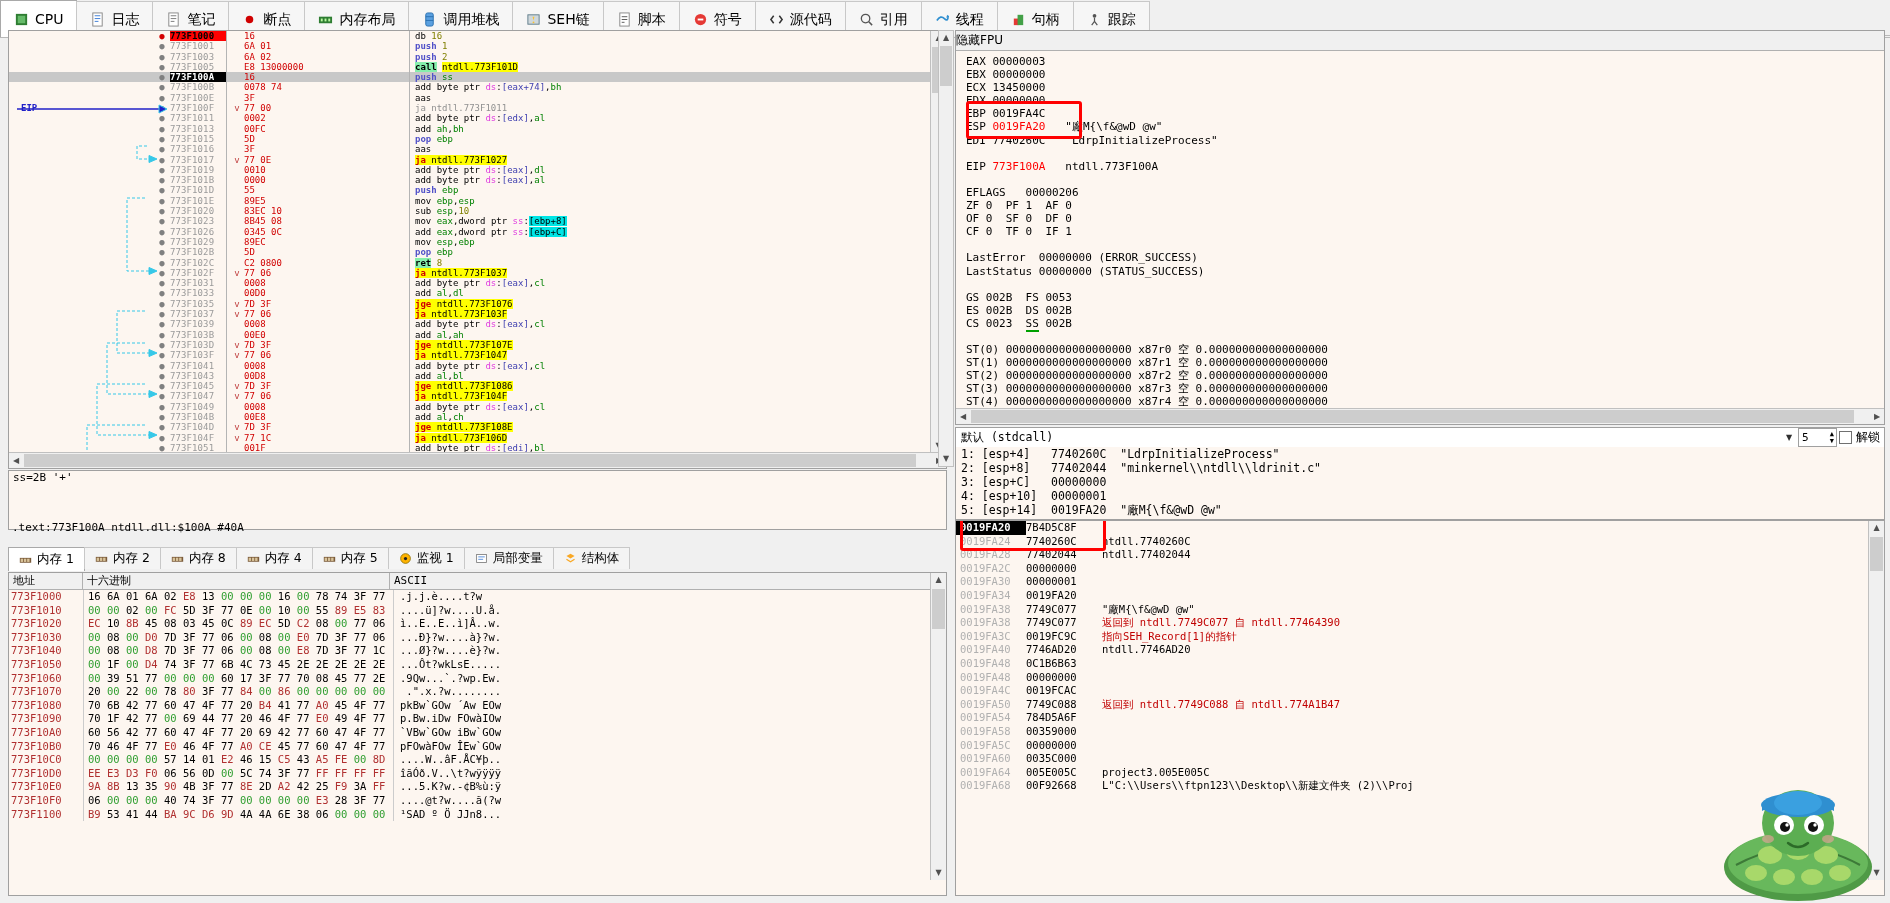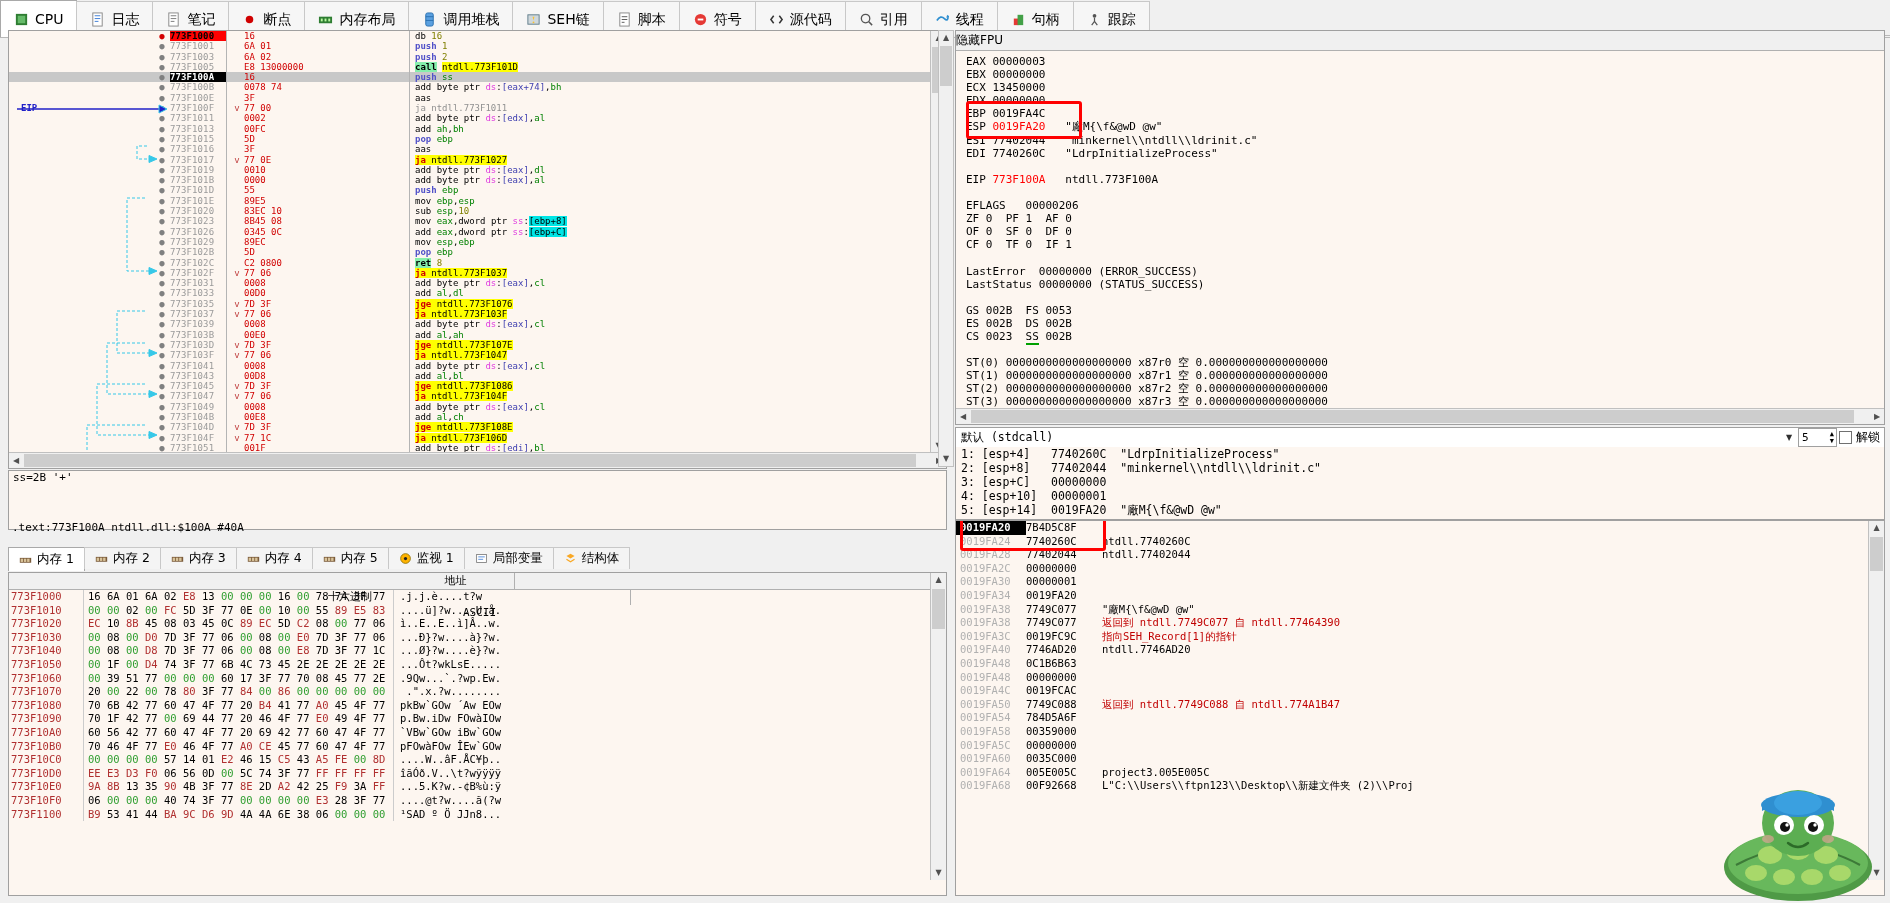--- a/index.html
+++ b/index.html
@@ -72,21 +72,21 @@
   
   .btabs{position:absolute;height:24px;display:flex;align-items:flex-start;}
   .btab{height:21px;display:flex;align-items:center;gap:5px;padding:0 10px;
     border:1px solid #c8c8c8;border-bottom:none;background:#f4f4f4;font-size:12.5px;
     white-space:nowrap;margin-right:-1px;}
   .btab.active{background:#fff;border-color:#a9a9a9;height:23px;}
 
   
   #dump{left:8px;top:572px;width:937px;height:322px;background:#fdf6f0;border:1px solid #a0a0a0;}
   .dhdr{height:16px;display:flex;font-family:"DejaVu Sans Mono","Liberation Mono",monospace;font-size:11px;
-    background:#f0f0f0;border-bottom:1px solid #b0b0b0;align-items:center;flex-direction:column;}
+    background:#f0f0f0;border-bottom:1px solid #b0b0b0;align-items:center;}
   .dhdr div{border-right:1px solid #b0b0b0;height:16px;line-height:16px;padding-left:4px;box-sizing:border-box;}
   .hrow{height:13.6px;line-height:13.6px;display:flex;font-family:"DejaVu Sans Mono","Liberation Mono",monospace;font-size:10.5px;white-space:pre;}
   .h-addr{width:72px;flex:none;color:#b03030;padding-left:2px;}
   .h-hex{width:305px;flex:none;padding-left:4px;border-left:1px solid #ccc;}
   .h-asc{flex:1;padding-left:6px;border-left:1px solid #ccc;}
   .hx-g{color:#2f9e2f;}
   .hx-r{color:#b03030;}
   .hx-k{color:#000;}
 
   
@@ -375,21 +375,21 @@
       </div>
       <div class="btab">
         <span class="ticon" style="width: 13px; height: 13px;">
           <svg viewBox="0 0 16 16" width="13" height="13">
             <rect x="1" y="6" width="14" height="6" fill="#7b5b3a"></rect>
             <rect x="2" y="7" width="3" height="4" fill="#d8c39a"></rect>
             <rect x="6" y="7" width="3" height="4" fill="#d8c39a"></rect>
             <rect x="10" y="7" width="3" height="4" fill="#d8c39a"></rect>
           </svg>
         </span>
-        <span>内存 3</span>
+        <span>内存 8</span>
       </div>
       <div class="btab">
         <span class="ticon" style="width: 13px; height: 13px;">
           <svg viewBox="0 0 16 16" width="13" height="13">
             <rect x="1" y="6" width="14" height="6" fill="#7b5b3a"></rect>
             <rect x="2" y="7" width="3" height="4" fill="#d8c39a"></rect>
             <rect x="6" y="7" width="3" height="4" fill="#d8c39a"></rect>
             <rect x="10" y="7" width="3" height="4" fill="#d8c39a"></rect>
           </svg>
         </span>
@@ -469,21 +469,20 @@
 
   <div id="regs" class="panel">
     <div class="rhdr">隐藏FPU</div>
     <div id="reglines" style="padding-top:4px">
         <div class="rline"><span class="rname">EAX </span><span class="rval">00000003</span></div>
         <div class="rline"><span class="rname">EBX </span><span class="rval">00000000</span></div>
         <div class="rline"><span class="rname">ECX </span><span class="rval">13450000</span></div>
         <div class="rline"><span class="rname">EDX </span><span class="rval">00000000</span></div>
         <div class="rline"><span class="rname">EBP </span><span class="rval">0019FA4C</span></div>
         <div class="rline"><span class="rname">ESP </span><span class="rval mod">0019FA20</span>   <span class="rcmt">"廠M{\f&amp;@wD @w"</span></div>
-        <div class="rline"><span class="rname">ESI </span><span class="rval">77402044</span>   <span class="rcmt">"minkernel\\ntdll\\ldrinit.c"</span></div>
         <div class="rline"><span class="rname">EDI </span><span class="rval">7740260C</span>   <span class="rcmt">"LdrpInitializeProcess"</span></div>
         <div class="rline">&nbsp;</div>
         <div class="rline"><span class="rname">EIP </span><span class="rval mod">773F100A</span>   <span class="rcmt">ntdll.773F100A</span></div>
         <div class="rline">&nbsp;</div>
         <div class="rline"><span class="rname">EFLAGS</span>   00000206</div>
         <div class="rline">ZF 0  PF 1  AF 0</div>
         <div class="rline">OF 0  SF 0  DF 0</div>
         <div class="rline">CF 0  TF 0  IF 1</div>
         <div class="rline">&nbsp;</div>
         <div class="rline">LastError  00000000 (ERROR_SUCCESS)</div>

